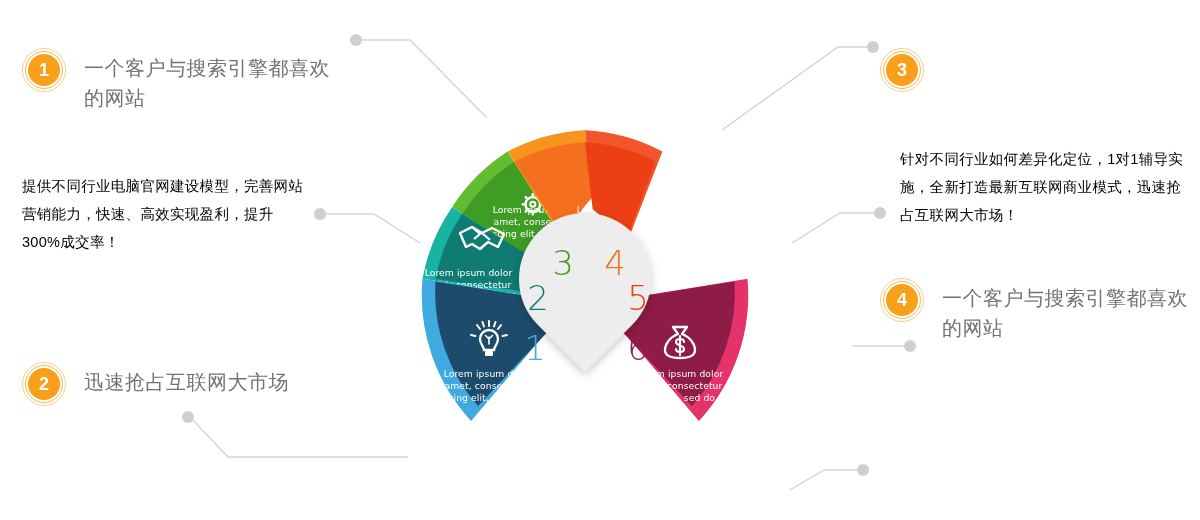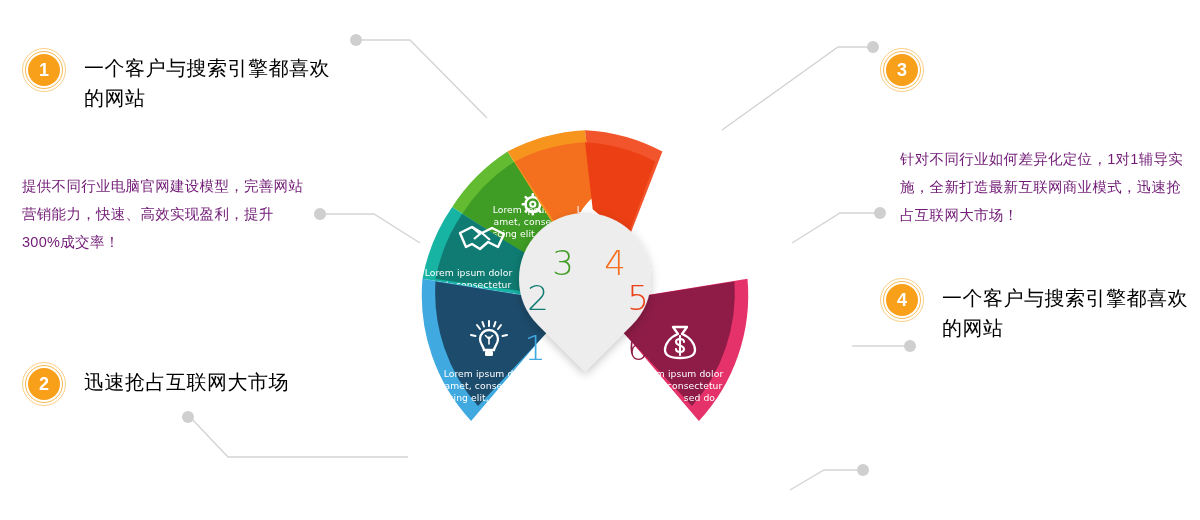--- a/index.html
+++ b/index.html
@@ -60,29 +60,29 @@
     width: 32px; height: 32px;
     background: #f9a01b;
     color: #ffffff;
     font-size: 18px;
     font-weight: bold;
     line-height: 32px;
     text-align: center;
   }
   .callout-title {
     font-size: 20px;
-    color: #000000;
+    color: #737373;
     line-height: 30px;
     letter-spacing: .5px;
     max-width: 260px;
     padding-top: 5px;
   }
   .callout-body {
     font-size: 14.5px;
-    color: #701a75;
+    color: #000000;
     line-height: 28px;
     letter-spacing: .3px;
     max-width: 285px;
   }
 
   .pos-t1 { left: 22px;  top: 48px; }
   .pos-b1 { left: 22px;  top: 172px; }
   .pos-t2 { left: 22px;  top: 362px; }
   .pos-t3 { left: 880px; top: 48px; }
   .pos-b3 { left: 900px; top: 145px; }

